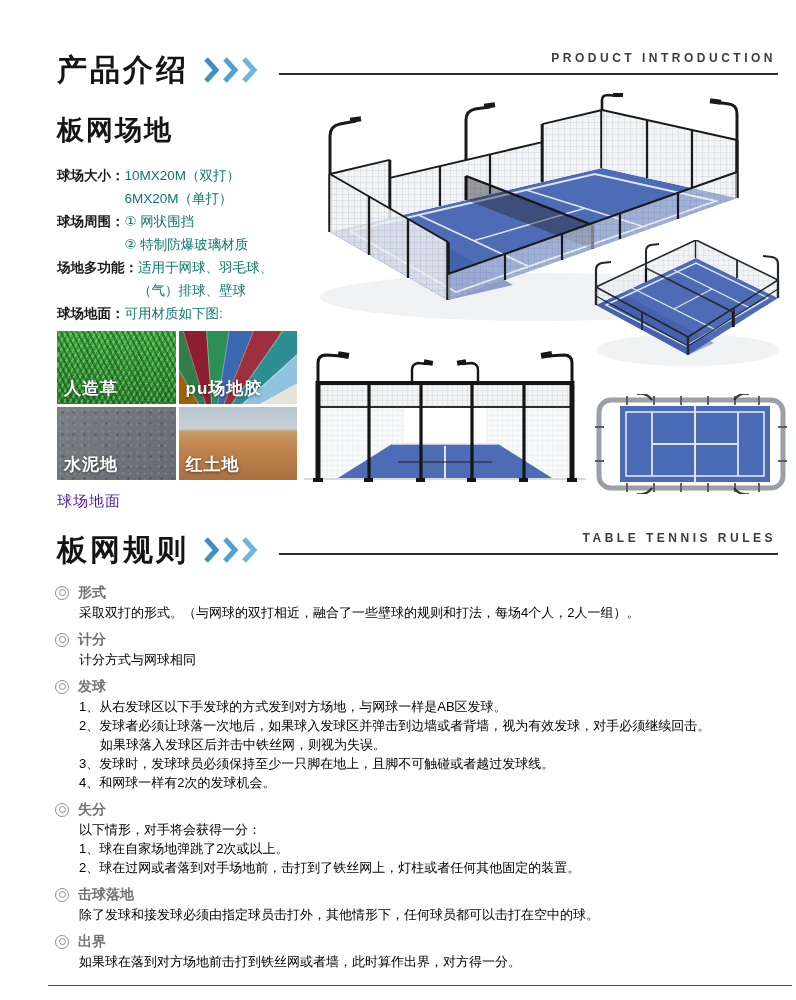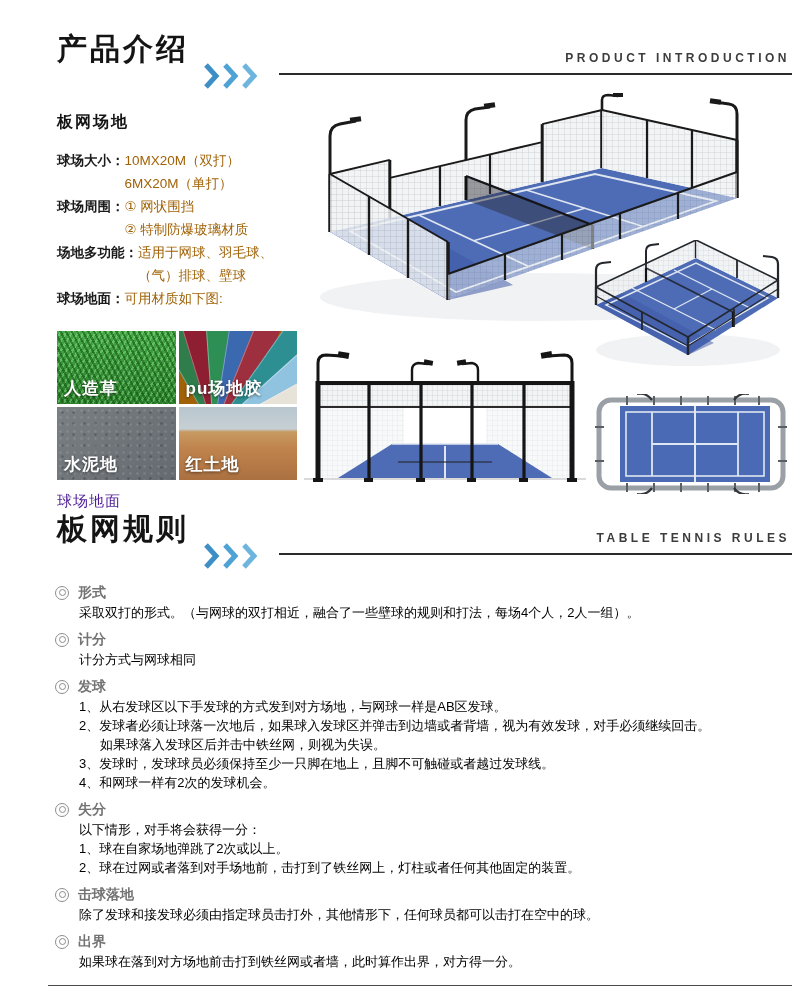--- a/index.html
+++ b/index.html
@@ -1,32 +1,32 @@
 <!DOCTYPE html>
 <html><head>
 <meta charset="utf-8">
 <style>
   html,body{margin:0;padding:0;background:#fff;}
   .page{position:relative;width:796px;height:1000px;background:#ffffff;overflow:hidden;
         font-family:"Liberation Sans","DejaVu Sans",sans-serif;color:#222;}
 
   
-  .sec-header{position:absolute;left:57px;right:4px;height:40px;display:flex;align-items:flex-end;}
+  .sec-header{position:absolute;left:57px;right:18px;height:40px;display:flex;align-items:center;}
   .sec-title{font-size:30px;font-weight:bold;color:#141414;letter-spacing:3px;white-space:nowrap;}
   .chevrons{margin-left:14px;flex:0 0 auto;}
   .hline{flex:1;position:relative;height:40px;margin-left:16px;}
   .hline .bar{position:absolute;left:0;right:0;top:23px;border-top:2px solid #2b2b2b;}
   .hline .en{position:absolute;right:2px;top:1px;font-size:12px;letter-spacing:3.5px;color:#3c3c3c;font-weight:bold;}
 
   
   .court-info{position:absolute;left:57px;top:112px;width:252px;}
-  .court-heading{font-size:16px;font-weight:bold;color:#141414;letter-spacing:2px;margin:0 0 16px 0;}
+  .court-heading{font-size:27px;font-weight:bold;color:#141414;letter-spacing:2px;margin:0 0 16px 0;}
   .spec-row{display:flex;font-size:13.5px;line-height:23px;color:#222;}
   .spec-label{font-weight:bold;white-space:nowrap;color:#1a1a1a;}
-  .spec-val{color:#a16207;}
+  .spec-val{color:#0f766e;}
 
   
   .materials{position:absolute;left:57px;top:331px;width:240px;display:grid;
              grid-template-columns:1fr 1fr;grid-template-rows:73px 73px;gap:3px;}
   .mcell{position:relative;overflow:hidden;}
   .mlabel{position:absolute;left:7px;bottom:4px;color:#fff;font-weight:bold;font-size:17px;
           letter-spacing:1px;text-shadow:0 1px 3px rgba(0,0,0,.55);}
   .m-grass{background-color:#2f8f2f;background-image:
       repeating-linear-gradient(63deg, rgba(15,80,15,.55) 0 2px, transparent 2px 5px),
       repeating-linear-gradient(-58deg, rgba(140,230,140,.45) 0 2px, transparent 2px 5px),

